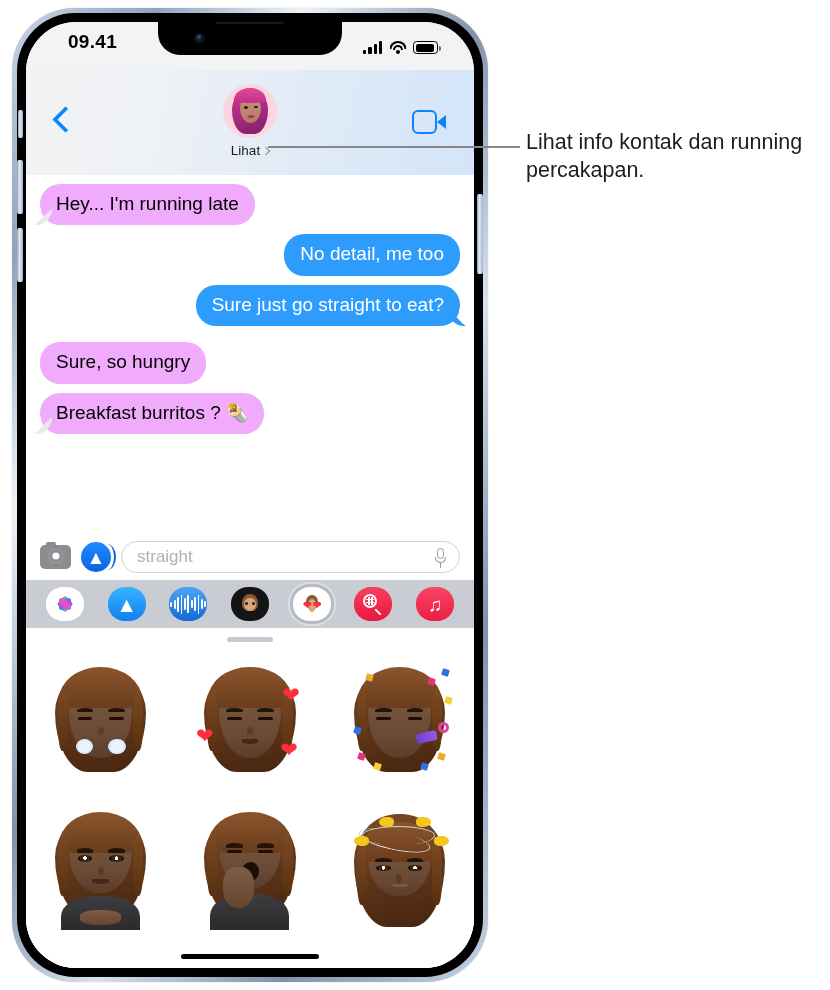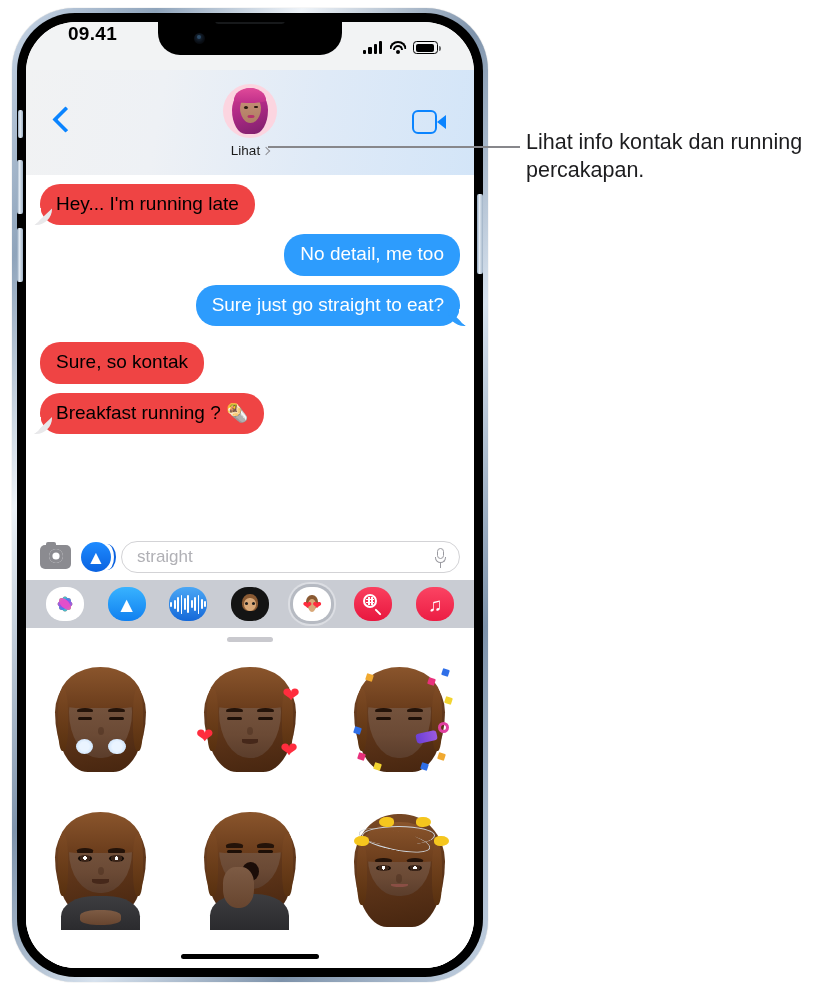--- a/index.html
+++ b/index.html
@@ -65,21 +65,21 @@
     border-radius:50%; background:#2b4a66;
   }
 
   
   .statusbar {
     position: absolute; top: 0; left: 0; right: 0; height: 48px;
     background: #f2f3f4;
     z-index: 30;
   }
   .sb-time {
-    position: absolute; left: 42px; top: 1px;
+    position: absolute; left: 42px; top: 9px;
     font-size: 19px; font-weight: bold; color: #000; letter-spacing: .3px;
   }
   .sb-right {
     position: absolute; right: 36px; top: 14px;
     display: flex; align-items: flex-end; gap: 7px; height: 18px;
   }
   .sig { display: flex; align-items: flex-end; gap: 2px; height: 13px; }
   .sig i { width: 3.2px; background: #000; border-radius: 1px; display: block; }
   .sig i:nth-child(1){ height: 4px; }
   .sig i:nth-child(2){ height: 7px; }
@@ -172,21 +172,21 @@
   .msg-row.out { justify-content: flex-end; }
   .bubble {
     position: relative;
     max-width: 330px;
     padding: 9px 16px 10px;
     border-radius: 20px;
     font-size: 19px;
     line-height: 1.18;
     white-space: nowrap;
   }
-  .bubble.in  { background: #ef4444; color: #000; }
+  .bubble.in  { background: #f0abfc; color: #000; }
   .bubble.out { background: #2d9cfd; color: #fff; }
   .bubble.tail-in::before {
     content:""; position:absolute; left:-6px; bottom:0;
     width: 18px; height: 17px; background:#e8e8ea;
     border-bottom-right-radius: 16px;
     clip-path: polygon(100% 0, 100% 100%, 0 100%);
   }
   .bubble.tail-in::after {
     content:""; position:absolute; left:-9px; bottom:0;
     width: 10px; height: 17px; background:#fff;
@@ -488,26 +488,26 @@
 
           <div class="msg-row out">
             <div class="bubble out">No detail, me too</div>
           </div>
 
           <div class="msg-row out">
             <div class="bubble out tail-out">Sure just go straight to eat?</div>
           </div>
 
           <div class="msg-row in" style="margin-top:16px;">
-            <div class="bubble in">Sure, so kontak</div>
+            <div class="bubble in">Sure, so hungry</div>
           </div>
 
           <div class="msg-row in">
             <div class="bubble in tail-in">
-              <span>Breakfast running ?</span>
+              <span>Breakfast burritos ?</span>
               <span class="burrito">🌯</span>
             </div>
           </div>
 
           <div class="sticker-sent memoji">
             <div class="mj-hair-back" style="left:14%;top:2%;width:74%;height:62%;"></div>
             <div class="mj-head" style="left:26%;top:9%;width:46%;height:44%;"></div>
             <div class="mj-hair-top" style="left:20%;top:1%;width:62%;height:24%;"></div>
             <div class="mj-lock" style="right:14%;top:8%;height:46%;width:13%;"></div>
             <div class="mj-brow l" style="left:32%;top:24%;"></div>

